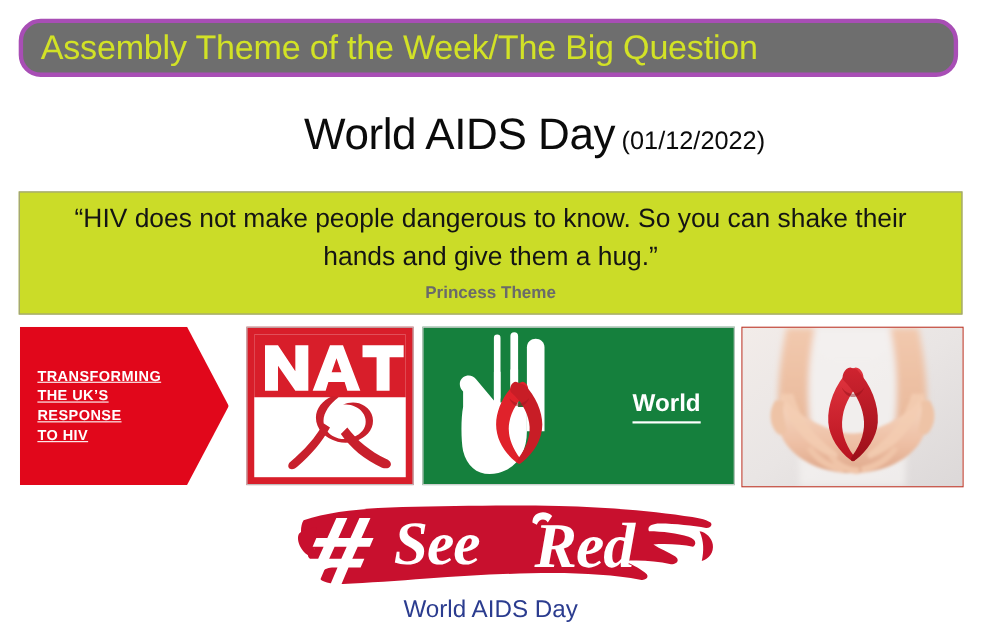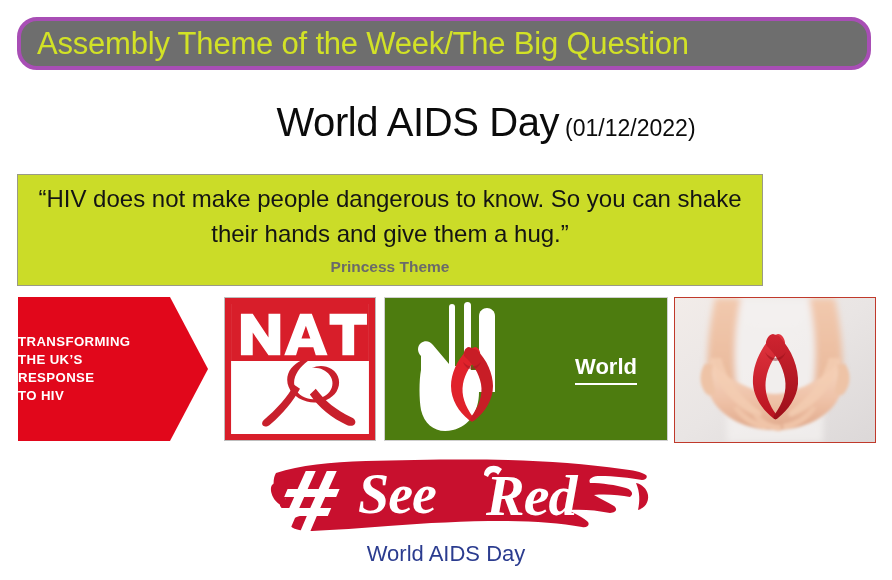--- a/index.html
+++ b/index.html
@@ -60,21 +60,21 @@
     font-size: 23px;
     color: #0b0b0b;
     margin-left: 6px;
   }
 
   
   #quote-box {
     position: absolute;
     left: 17px;
     top: 174px;
-    width: 746px;
+    width: 858px;
     height: 112px;
     box-sizing: border-box;
     background: #CBDC28;
     border: 1px solid #9a9a86;
     display: flex;
     flex-direction: column;
     align-items: center;
     justify-content: center;
     padding: 4px 16px 6px 16px;
   }
@@ -117,21 +117,23 @@
     display: flex;
     align-items: center;
   }
   #logo-transforming .tagline {
     color: #ffffff;
     font-family: "Liberation Sans", sans-serif;
     font-weight: bold;
     font-size: 13.2px;
     line-height: 1.38;
     letter-spacing: 0.4px;
+    padding-left: 16px;
     white-space: pre-line;
+    text-decoration: underline;
   }
 
   
   #logo-nat {
     position: absolute;
     left: 224px;
     top: 0;
     width: 152px;
     height: 144px;
     background: #D81E2A;
@@ -145,21 +147,21 @@
   }
   #logo-nat svg { display: block; width: 100%; height: 100%; }
 
   
   #logo-wad {
     position: absolute;
     left: 384px;
     top: 0;
     width: 284px;
     height: 144px;
-    background: #4d7c0f;
+    background: #15803d;
     border: 1px solid #cfcfcf;
     box-sizing: border-box;
     overflow: hidden;
   }
   #logo-wad .wad-graphic {
     position: absolute;
     left: 6px; top: 2px;
     width: 150px; height: 140px;
   }
   #logo-wad .wad-graphic svg { display: block; width: 100%; height: 100%; }

